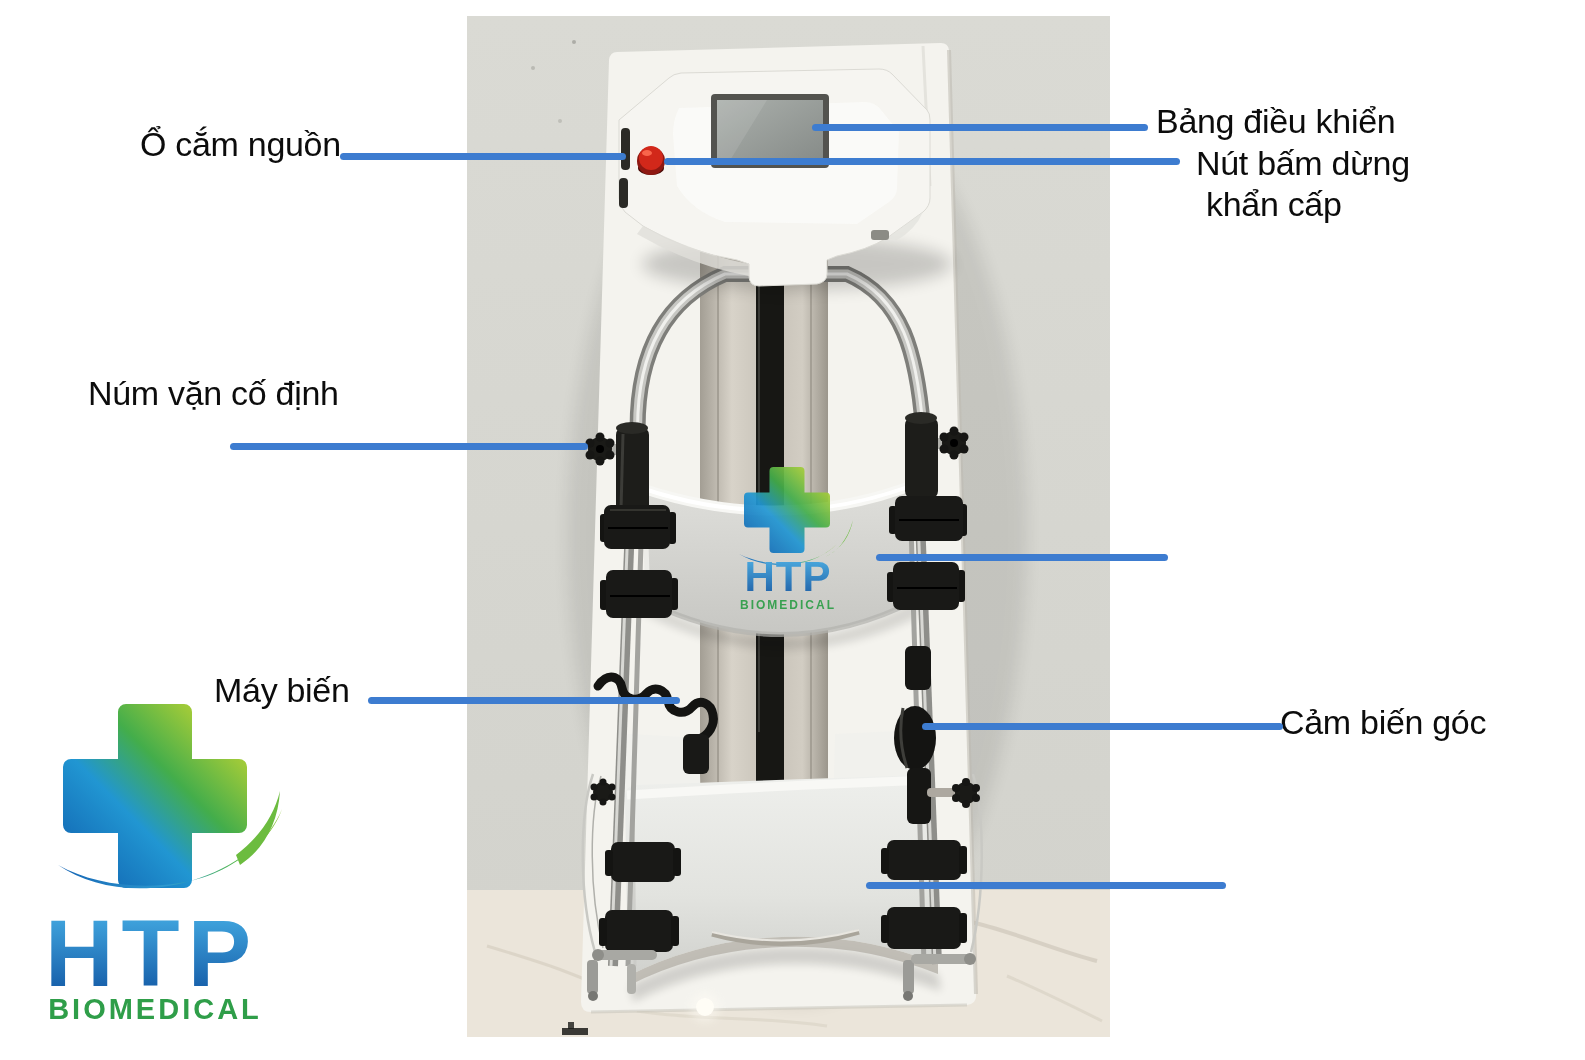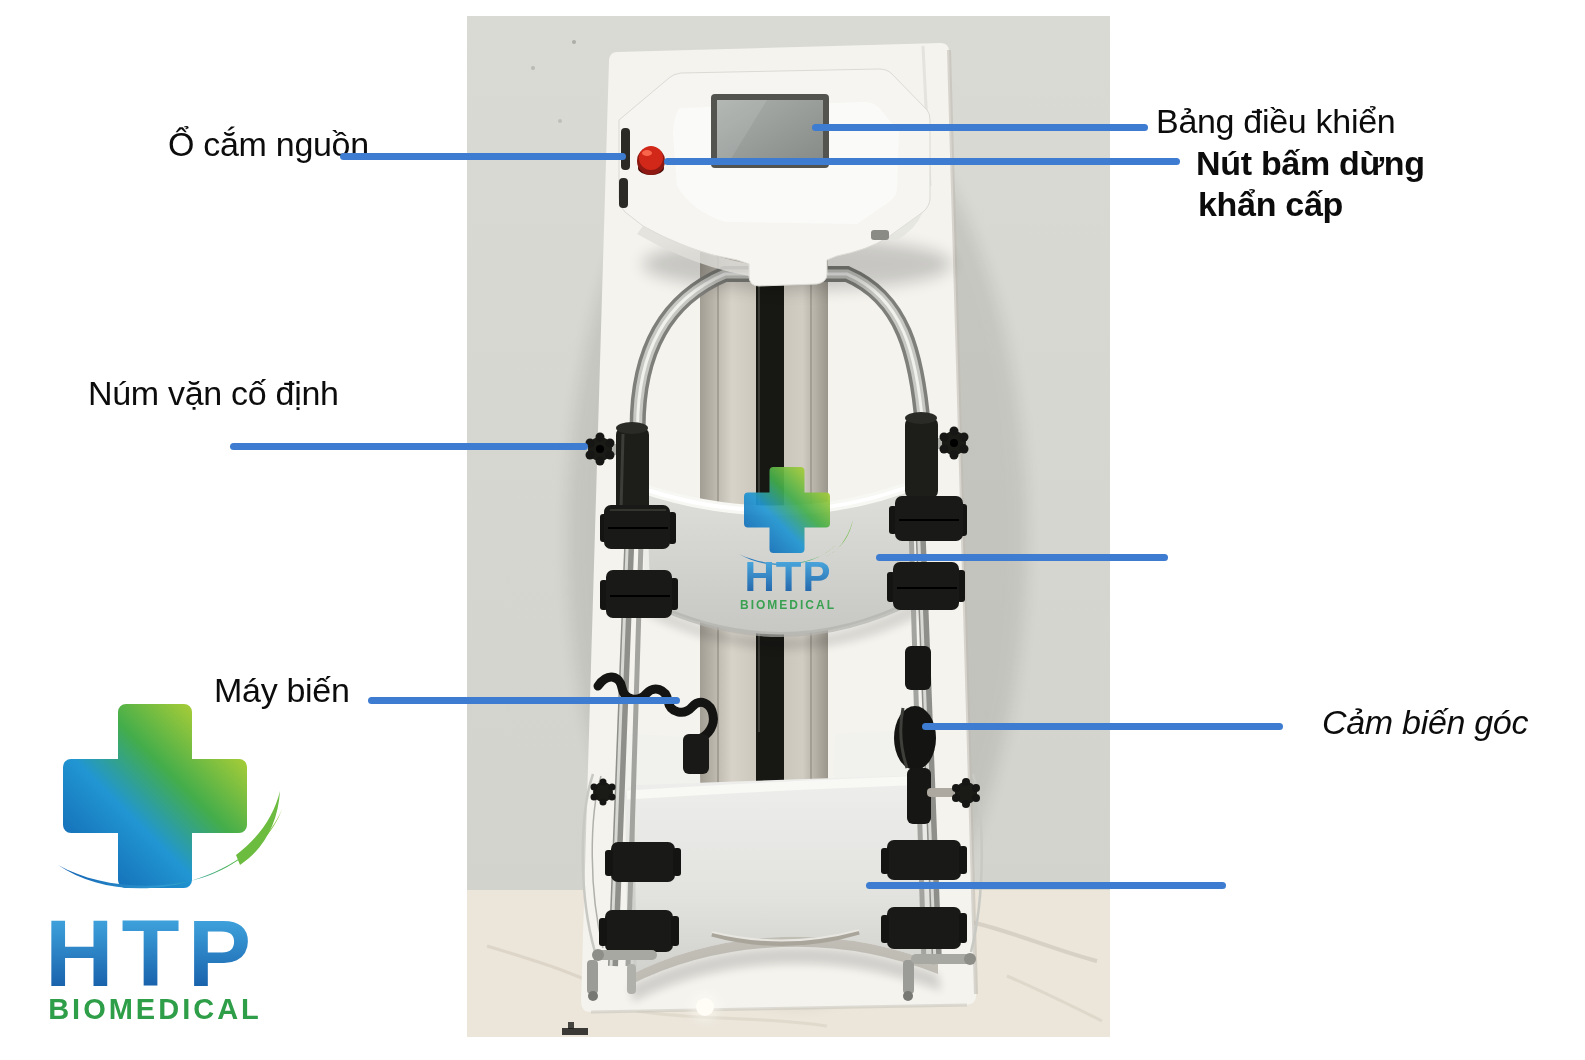--- a/index.html
+++ b/index.html
@@ -284,29 +284,29 @@
 
   <div class="leader" style="left:340px;top:153px;width:286px;background:#3d7cd0;"></div>
   <div class="leader" style="left:812px;top:124px;width:336px;background:#3d7cd0;"></div>
   <div class="leader" style="left:664px;top:158px;width:516px;background:#3d7cd0;"></div>
   <div class="leader" style="left:230px;top:443px;width:358px;background:#3d7cd0;"></div>
   <div class="leader" style="left:876px;top:554px;width:292px;background:#3d7cd0;"></div>
   <div class="leader" style="left:368px;top:697px;width:312px;background:#3d7cd0;"></div>
   <div class="leader" style="left:922px;top:723px;width:361px;background:#3d7cd0;"></div>
   <div class="leader" style="left:866px;top:882px;width:360px;background:#3d7cd0;"></div>
 
-  <div class="lbl" style="left:140px;top:125px;margin-left:28px;">Ổ cắm nguồn</div>
+  <div class="lbl" style="left:140px;top:125px;">Ổ cắm nguồn</div>
   <div class="lbl" style="left:1156px;top:102px;">Bảng điều khiển</div>
-  <div class="lbl two" style="left:1196px;top:143px;font-weight:bold;">
+  <div class="lbl two" style="left:1196px;top:143px;">
     <div>Nút bấm dừng</div>
-    <div style="margin-left:2px;">khẩn cấp</div>
+    <div style="margin-left:10px;">khẩn cấp</div>
   </div>
   <div class="lbl" style="left:88px;top:374px;">Núm vặn cố định</div>
   <div class="lbl" style="left:214px;top:671px;">Máy biến</div>
-  <div class="lbl" style="left:1322px;top:703px;font-style:italic;">Cảm biến góc</div>
+  <div class="lbl" style="left:1280px;top:703px;">Cảm biến góc</div>
 
   <div class="logo-wrap">
     <svg width="270" height="345" viewBox="0 0 270 345" xmlns="http://www.w3.org/2000/svg">
       <defs>
         <linearGradient id="crossG2" x1="0" y1="1" x2="1" y2="0">
           <stop offset="0" stop-color="#0e5aaa"></stop>
             <stop offset="0.38" stop-color="#2196d2"></stop>
           <stop offset="0.6" stop-color="#43ad4b"></stop>
             <stop offset="0.82" stop-color="#9cc93a"></stop>
           <stop offset="1" stop-color="#ccdc2b"></stop>

